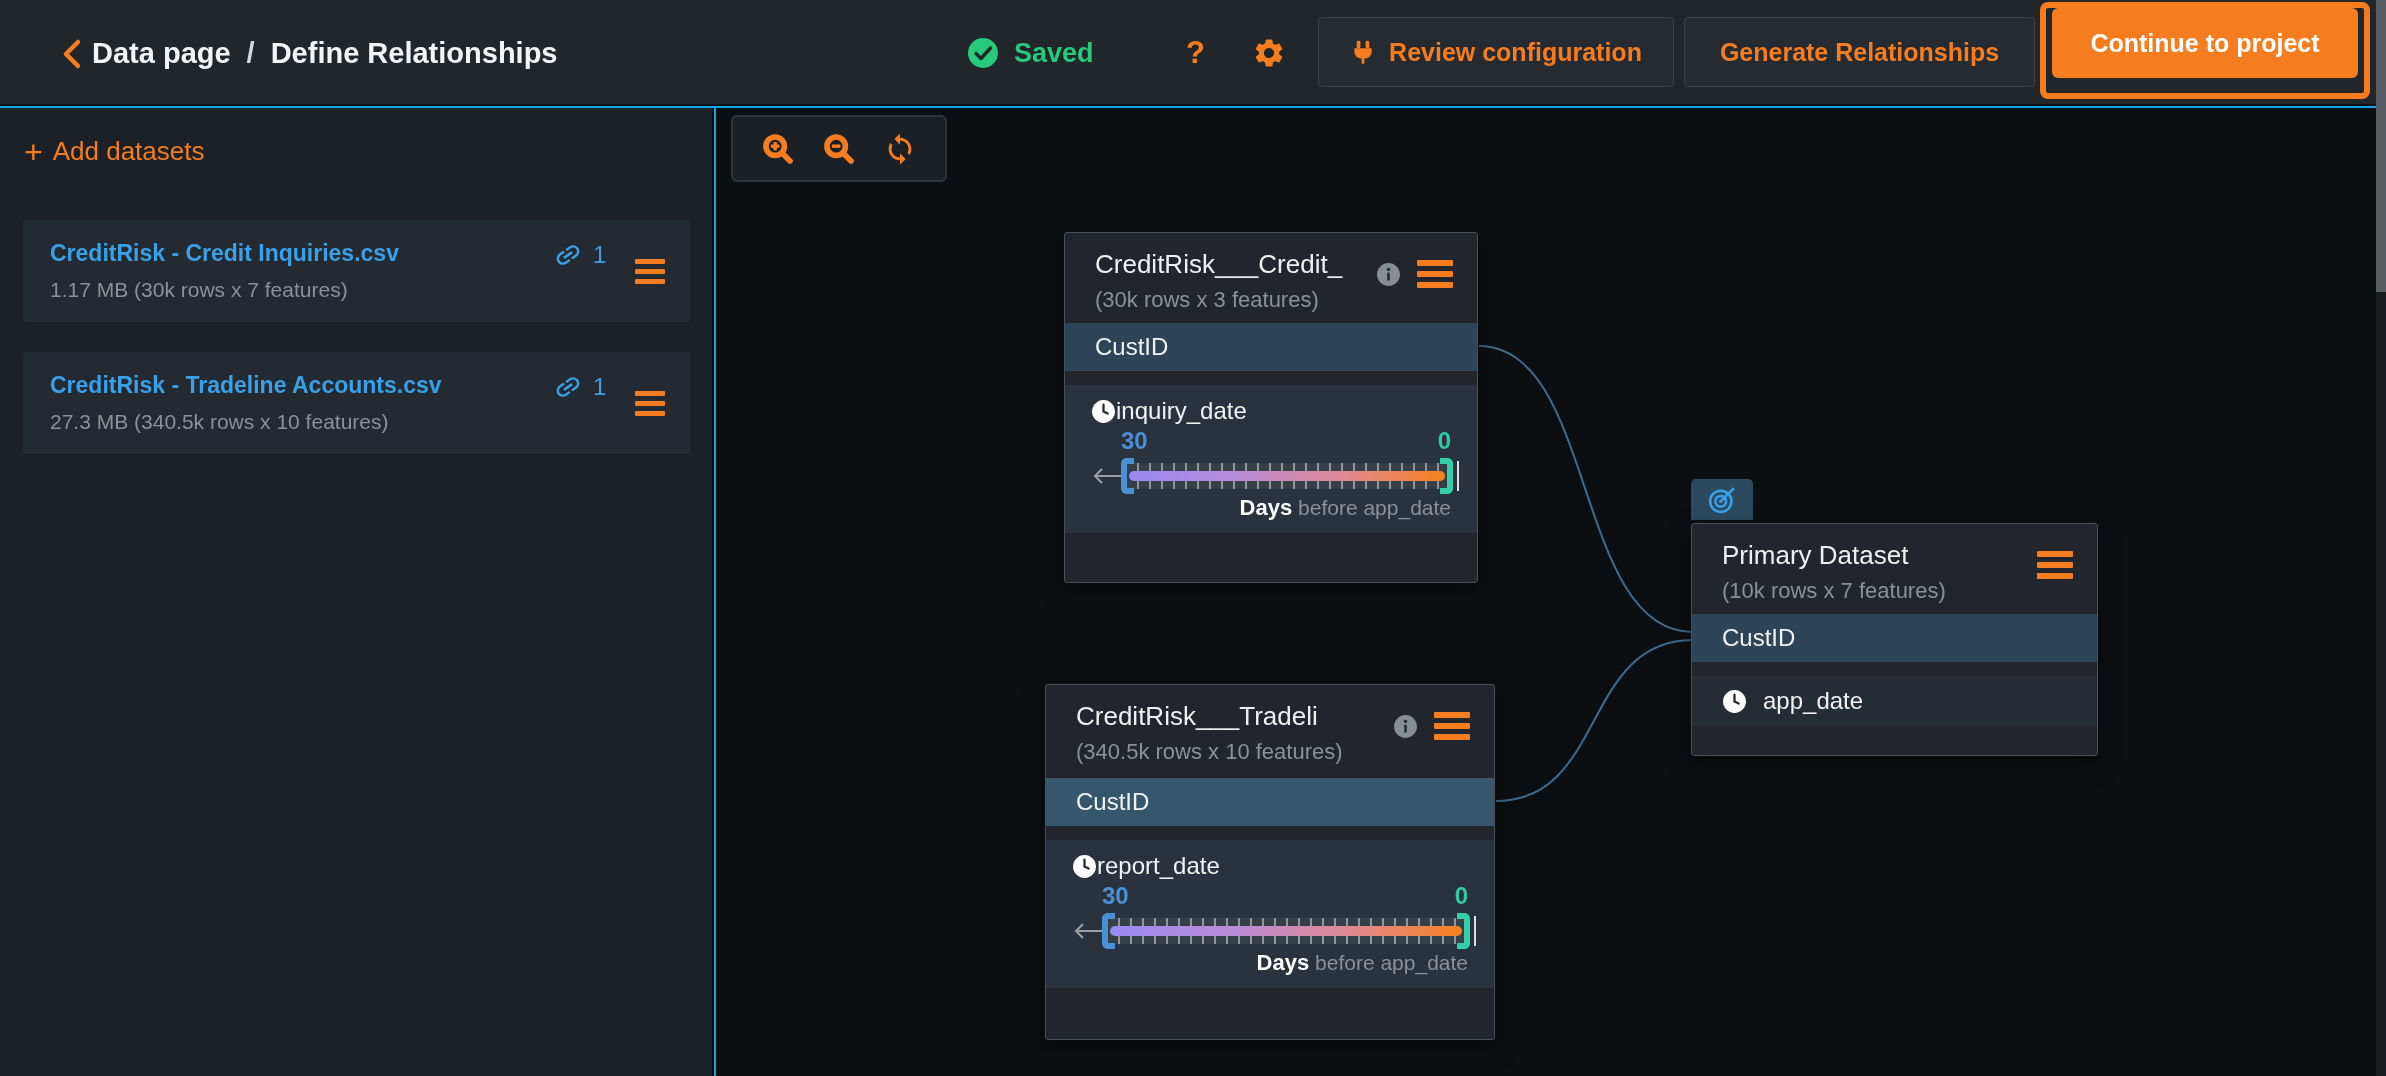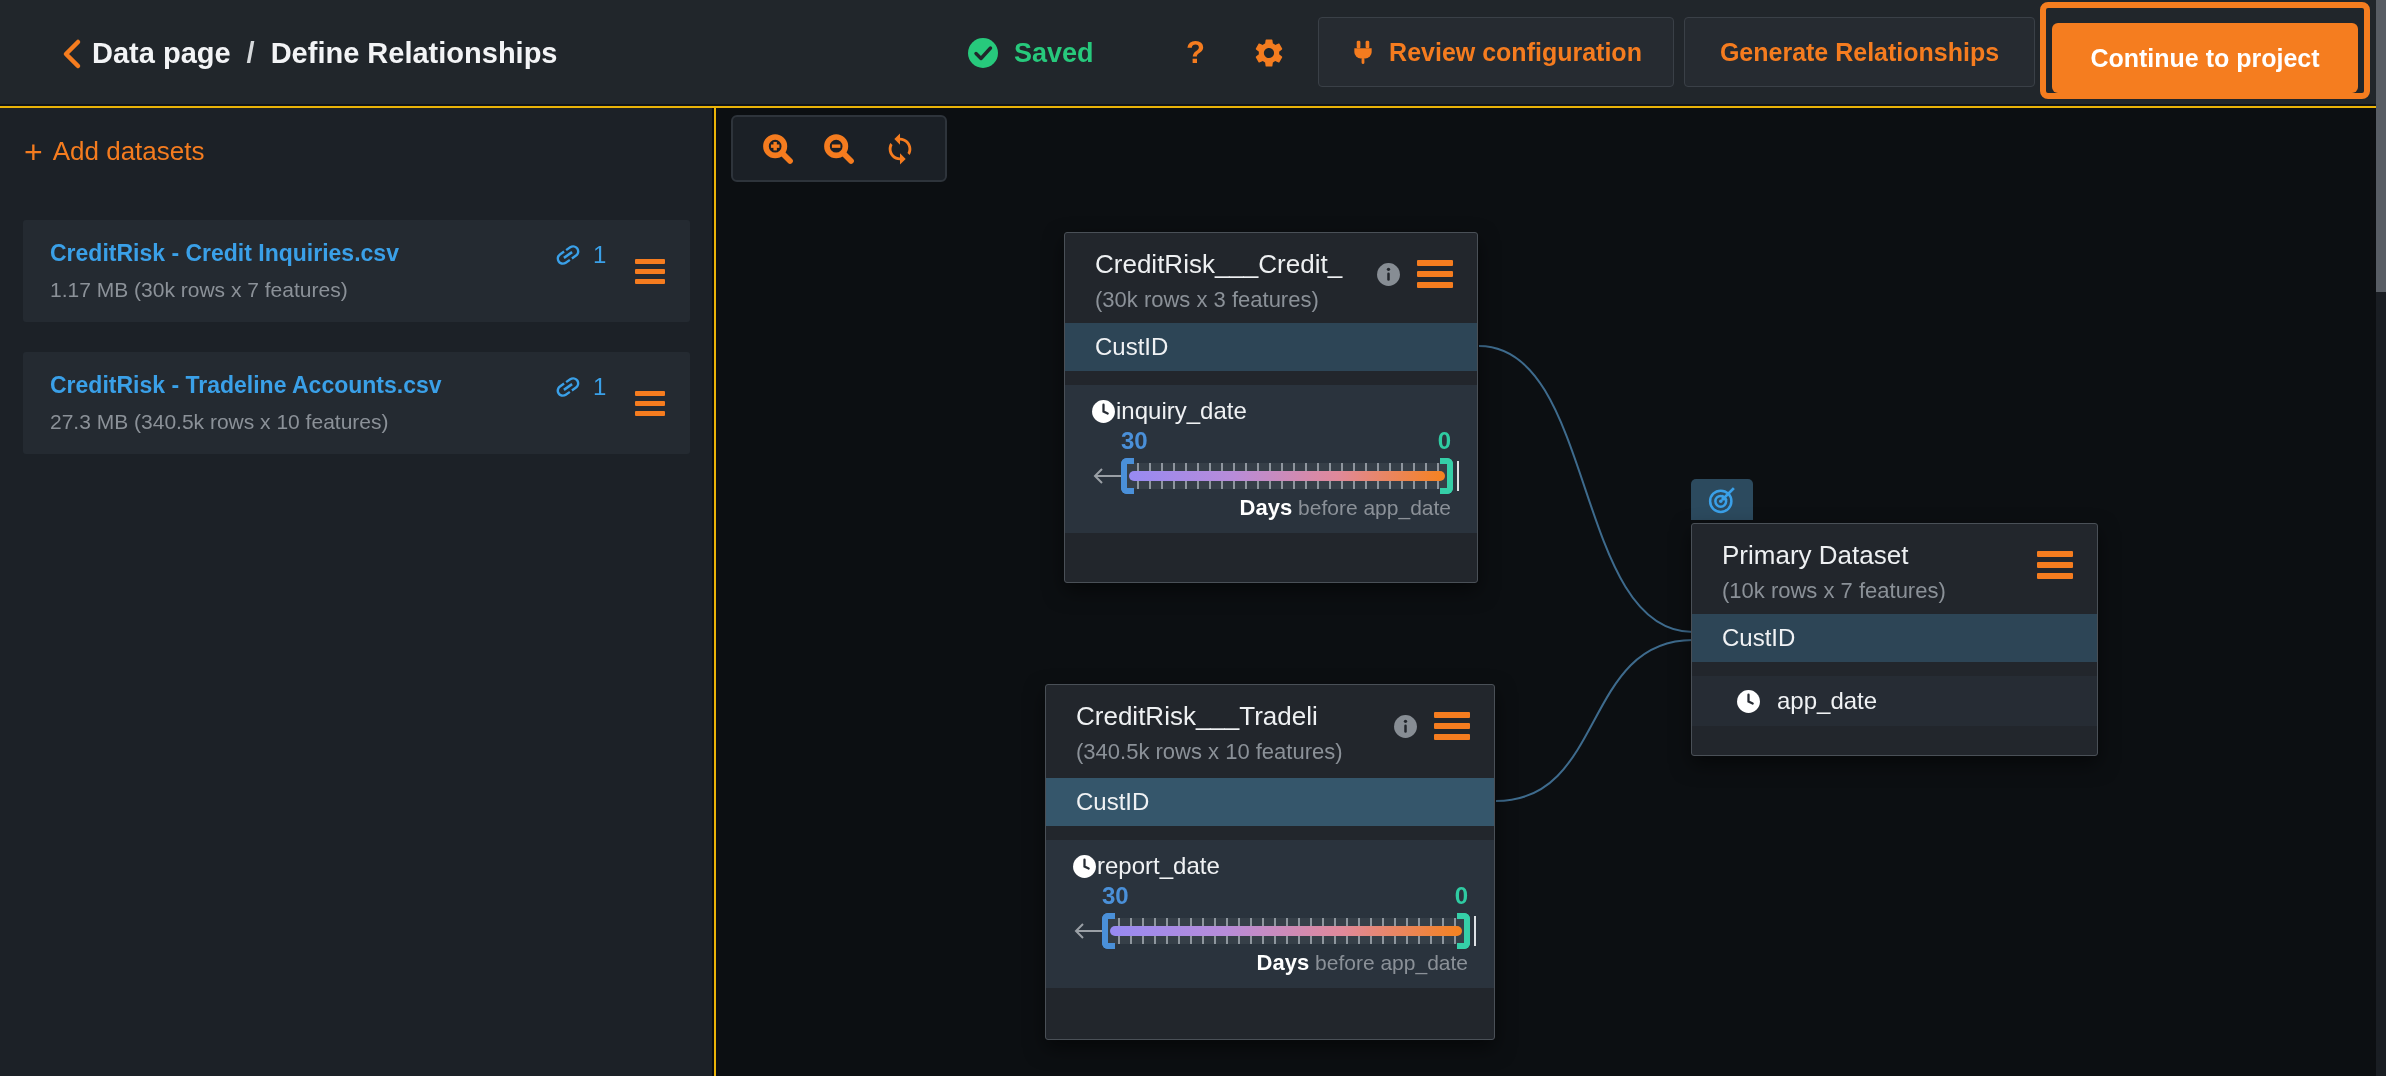--- a/index.html
+++ b/index.html
@@ -1,32 +1,32 @@
 <!DOCTYPE html>
 <html><head>
 <meta charset="utf-8">
 <style>
   * { margin:0; padding:0; box-sizing:border-box; }
   html,body { background:#0c0f12; }
   body { font-family:"Liberation Sans", sans-serif; }
-  #page { position:relative; width:2386px; height:1076px; background:#eab308; overflow:hidden; color:#e8eaed; }
+  #page { position:relative; width:2386px; height:1076px; background:#0ea5e9; overflow:hidden; color:#e8eaed; }
 
   
   #header { position:absolute; left:0; top:0; width:2386px; height:106px; background:#21262b; border-bottom:2px solid #111418; }
   .back-btn { position:absolute; left:50px; top:32px; width:44px; height:44px; display:flex; align-items:center; justify-content:center; cursor:pointer; }
   .breadcrumb { position:absolute; left:92px; top:0; height:106px; display:flex; align-items:center; gap:16px; font-size:29px; font-weight:bold; color:#f3f4f6; }
   .crumb-sep { color:#d6d9dc; font-weight:bold; }
   .status { position:absolute; left:966px; top:0; height:106px; display:flex; align-items:center; gap:14px; }
   .status-label { color:#27c97c; font-size:27px; font-weight:bold; }
   .help-q { position:absolute; left:1186px; top:0; height:106px; display:flex; align-items:center; color:#f57c1f; font-size:31px; font-weight:bold; cursor:pointer; }
   .gear-btn { position:absolute; left:1252px; top:36px; width:36px; height:36px; cursor:pointer; }
   .hdr-btn { position:absolute; top:17px; height:70px; background:#262b31; border:1px solid #3a4047; border-radius:4px; display:flex; align-items:center; justify-content:center; gap:13px; color:#f57c1f; font-size:25px; font-weight:bold; cursor:pointer; }
   #btn-review { left:1318px; width:356px; }
   #btn-generate { left:1684px; width:351px; }
-  .continue-highlight { position:absolute; left:2040px; top:2px; width:330px; height:97px; border:6px solid #f57d1f; border-radius:8px; display:flex; align-items:flex-end; justify-content:center; background:#21262b; }
+  .continue-highlight { position:absolute; left:2040px; top:2px; width:330px; height:97px; border:6px solid #f57d1f; border-radius:8px; display:flex; align-items:flex-start; justify-content:center; background:#21262b; }
   .continue-btn { width:306px; height:70px; background:#f57d1f; border:none; border-radius:6px; color:#ffffff; font-size:25px; font-weight:bold; font-family:"Liberation Sans",sans-serif; cursor:pointer; }
 
   
   .v-scrollbar { position:absolute; right:0; top:0; width:10px; height:1076px; background:#1a1e23; }
   .v-thumb { position:absolute; top:0; left:0; width:10px; height:292px; background:#585d64; }
 
   
   #sidebar { position:absolute; left:0; top:108px; width:714px; height:968px; background:#1c2127; border-right:2px solid #0a0d10; }
   .add-datasets { position:absolute; left:24px; top:28px; display:flex; align-items:center; gap:10px; color:#f57c1f; cursor:pointer; }
   .add-plus { font-size:32px; font-weight:normal; line-height:30px; }
@@ -67,21 +67,21 @@
   .tick-band { position:absolute; left:2px; right:2px; top:5px; height:26px; border-radius:4px; background:rgba(255,255,255,0.06); overflow:hidden; }
   .tick-band:after { content:""; position:absolute; inset:0; background:repeating-linear-gradient(90deg, rgba(215,221,228,0.55) 0 2px, transparent 2px 12px); }
   .grad-bar { position:absolute; left:6px; right:6px; top:13px; height:10px; border-radius:5px; background:linear-gradient(90deg,#978af2 0%,#b88cd9 33%,#e0899a 66%,#f5821f 100%); }
   .bracket { position:absolute; top:0; width:13px; height:36px; }
   .bracket.left { left:-2px; border:6px solid #4a90d9; border-right:none; border-radius:6px 0 0 6px; cursor:ew-resize; }
   .bracket.right { right:-2px; border:6px solid #35cfa8; border-left:none; border-radius:0 6px 6px 0; cursor:ew-resize; }
   .edge-mark { position:absolute; right:-8px; top:3px; width:2px; height:30px; background:#dde1e5; }
   .unit-row { text-align:right; font-size:21px; color:#8b9198; }
   .unit-row b { color:#ffffff; font-size:22px; }
 
-  .feature-row { height:50px; background:#262c34; display:flex; align-items:center; gap:16px; padding-left:44px; font-size:24px; color:#f0f2f4; }
+  .feature-row { height:50px; background:#262c34; display:flex; align-items:center; gap:16px; padding-left:30px; font-size:24px; color:#f0f2f4; }
 
   .target-tab { position:absolute; left:975px; top:371px; width:62px; height:41px; background:#2c4a5e; border-radius:5px 5px 0 0; display:flex; align-items:center; justify-content:center; }
 </style>
 </head>
 <body>
 
 <div id="page">
 
   <div id="header">
     <div class="back-btn">

